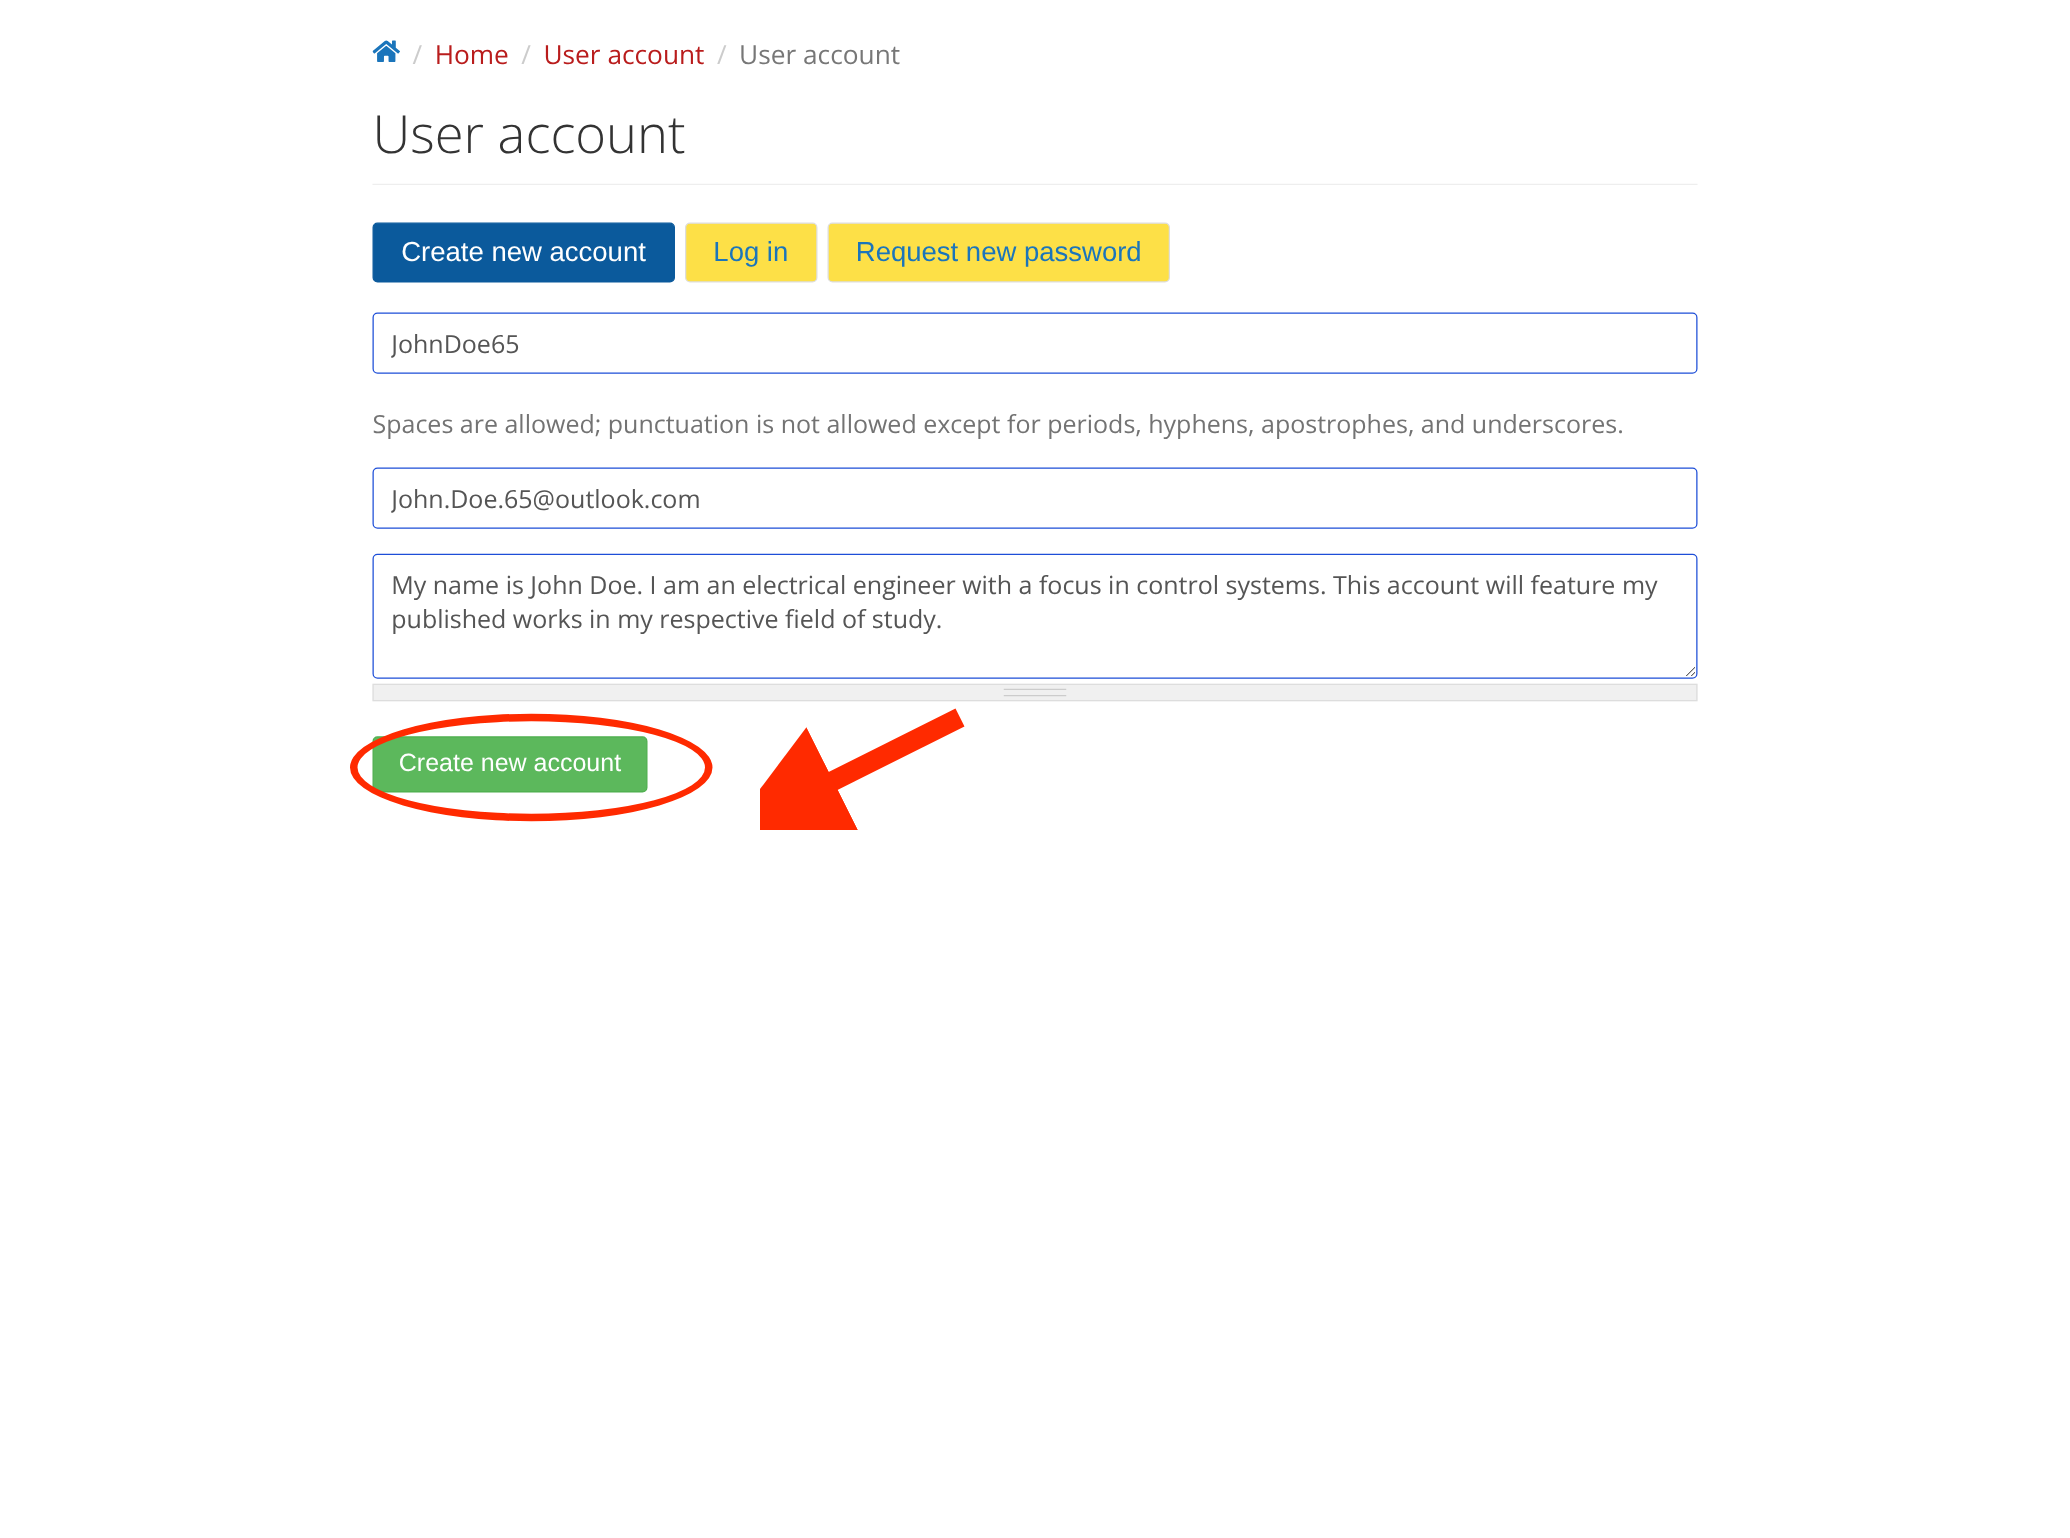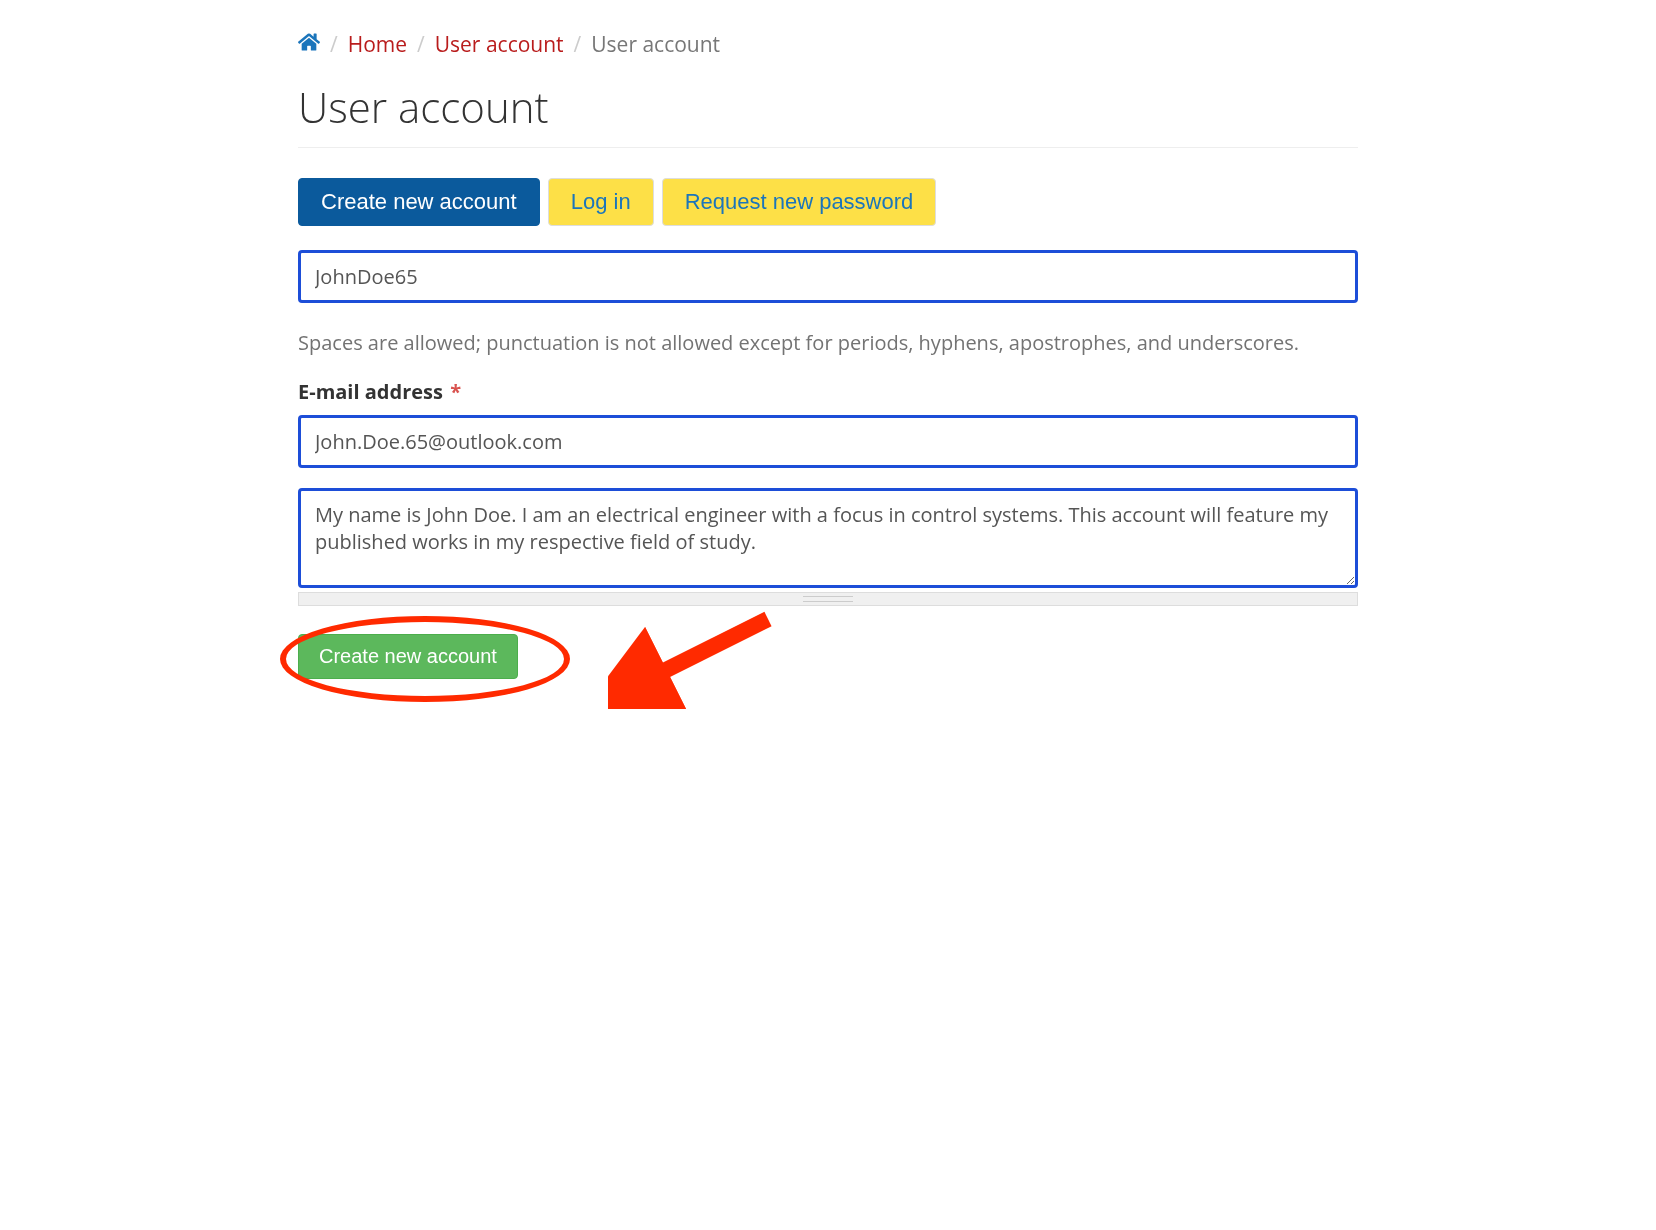--- a/index.html
+++ b/index.html
@@ -65,21 +65,21 @@
       font-size: 20px;
       color: #333;
       margin-bottom: 10px;
     }
     .required { color: #d9534f; margin-left: 2px; }
     input[type="text"], textarea {
       width: 100%;
       padding: 10px 14px;
       font-size: 20px;
       color: #555;
-      border: 3px solid #1d4ed8;
+      border: 1px solid #1d4ed8;
       border-radius: 4px;
       background: #fff;
       font-family: inherit;
     }
     textarea { resize: vertical; min-height: 100px; }
     .help-text {
       color: #737373;
       font-size: 20px;
       line-height: 1.5;
       margin-top: 25px;
@@ -157,24 +157,20 @@
     <button class="tab">Log in</button>
     <button class="tab">Request new password</button>
   </div>
 
   <div class="form-group">
     <input type="text" value="JohnDoe65" style="">
     <p class="help-text">Spaces are allowed; punctuation is not allowed except for periods, hyphens, apostrophes, and underscores.</p>
   </div>
 
   <div class="form-group">
-    <label>
-      <span>E-mail address</span>
-      <span class="required">*</span>
-    </label>
     <input type="text" value="John.Doe.65@outlook.com" style="">
   </div>
 
   <div class="form-group">
     <textarea style="">My name is John Doe. I am an electrical engineer with a focus in control systems. This account will feature my published works in my respective field of study.</textarea>
     <div class="grab-bar"></div>
   </div>
 
   <div class="submit-area">
     <div class="annotation-ellipse"></div>

